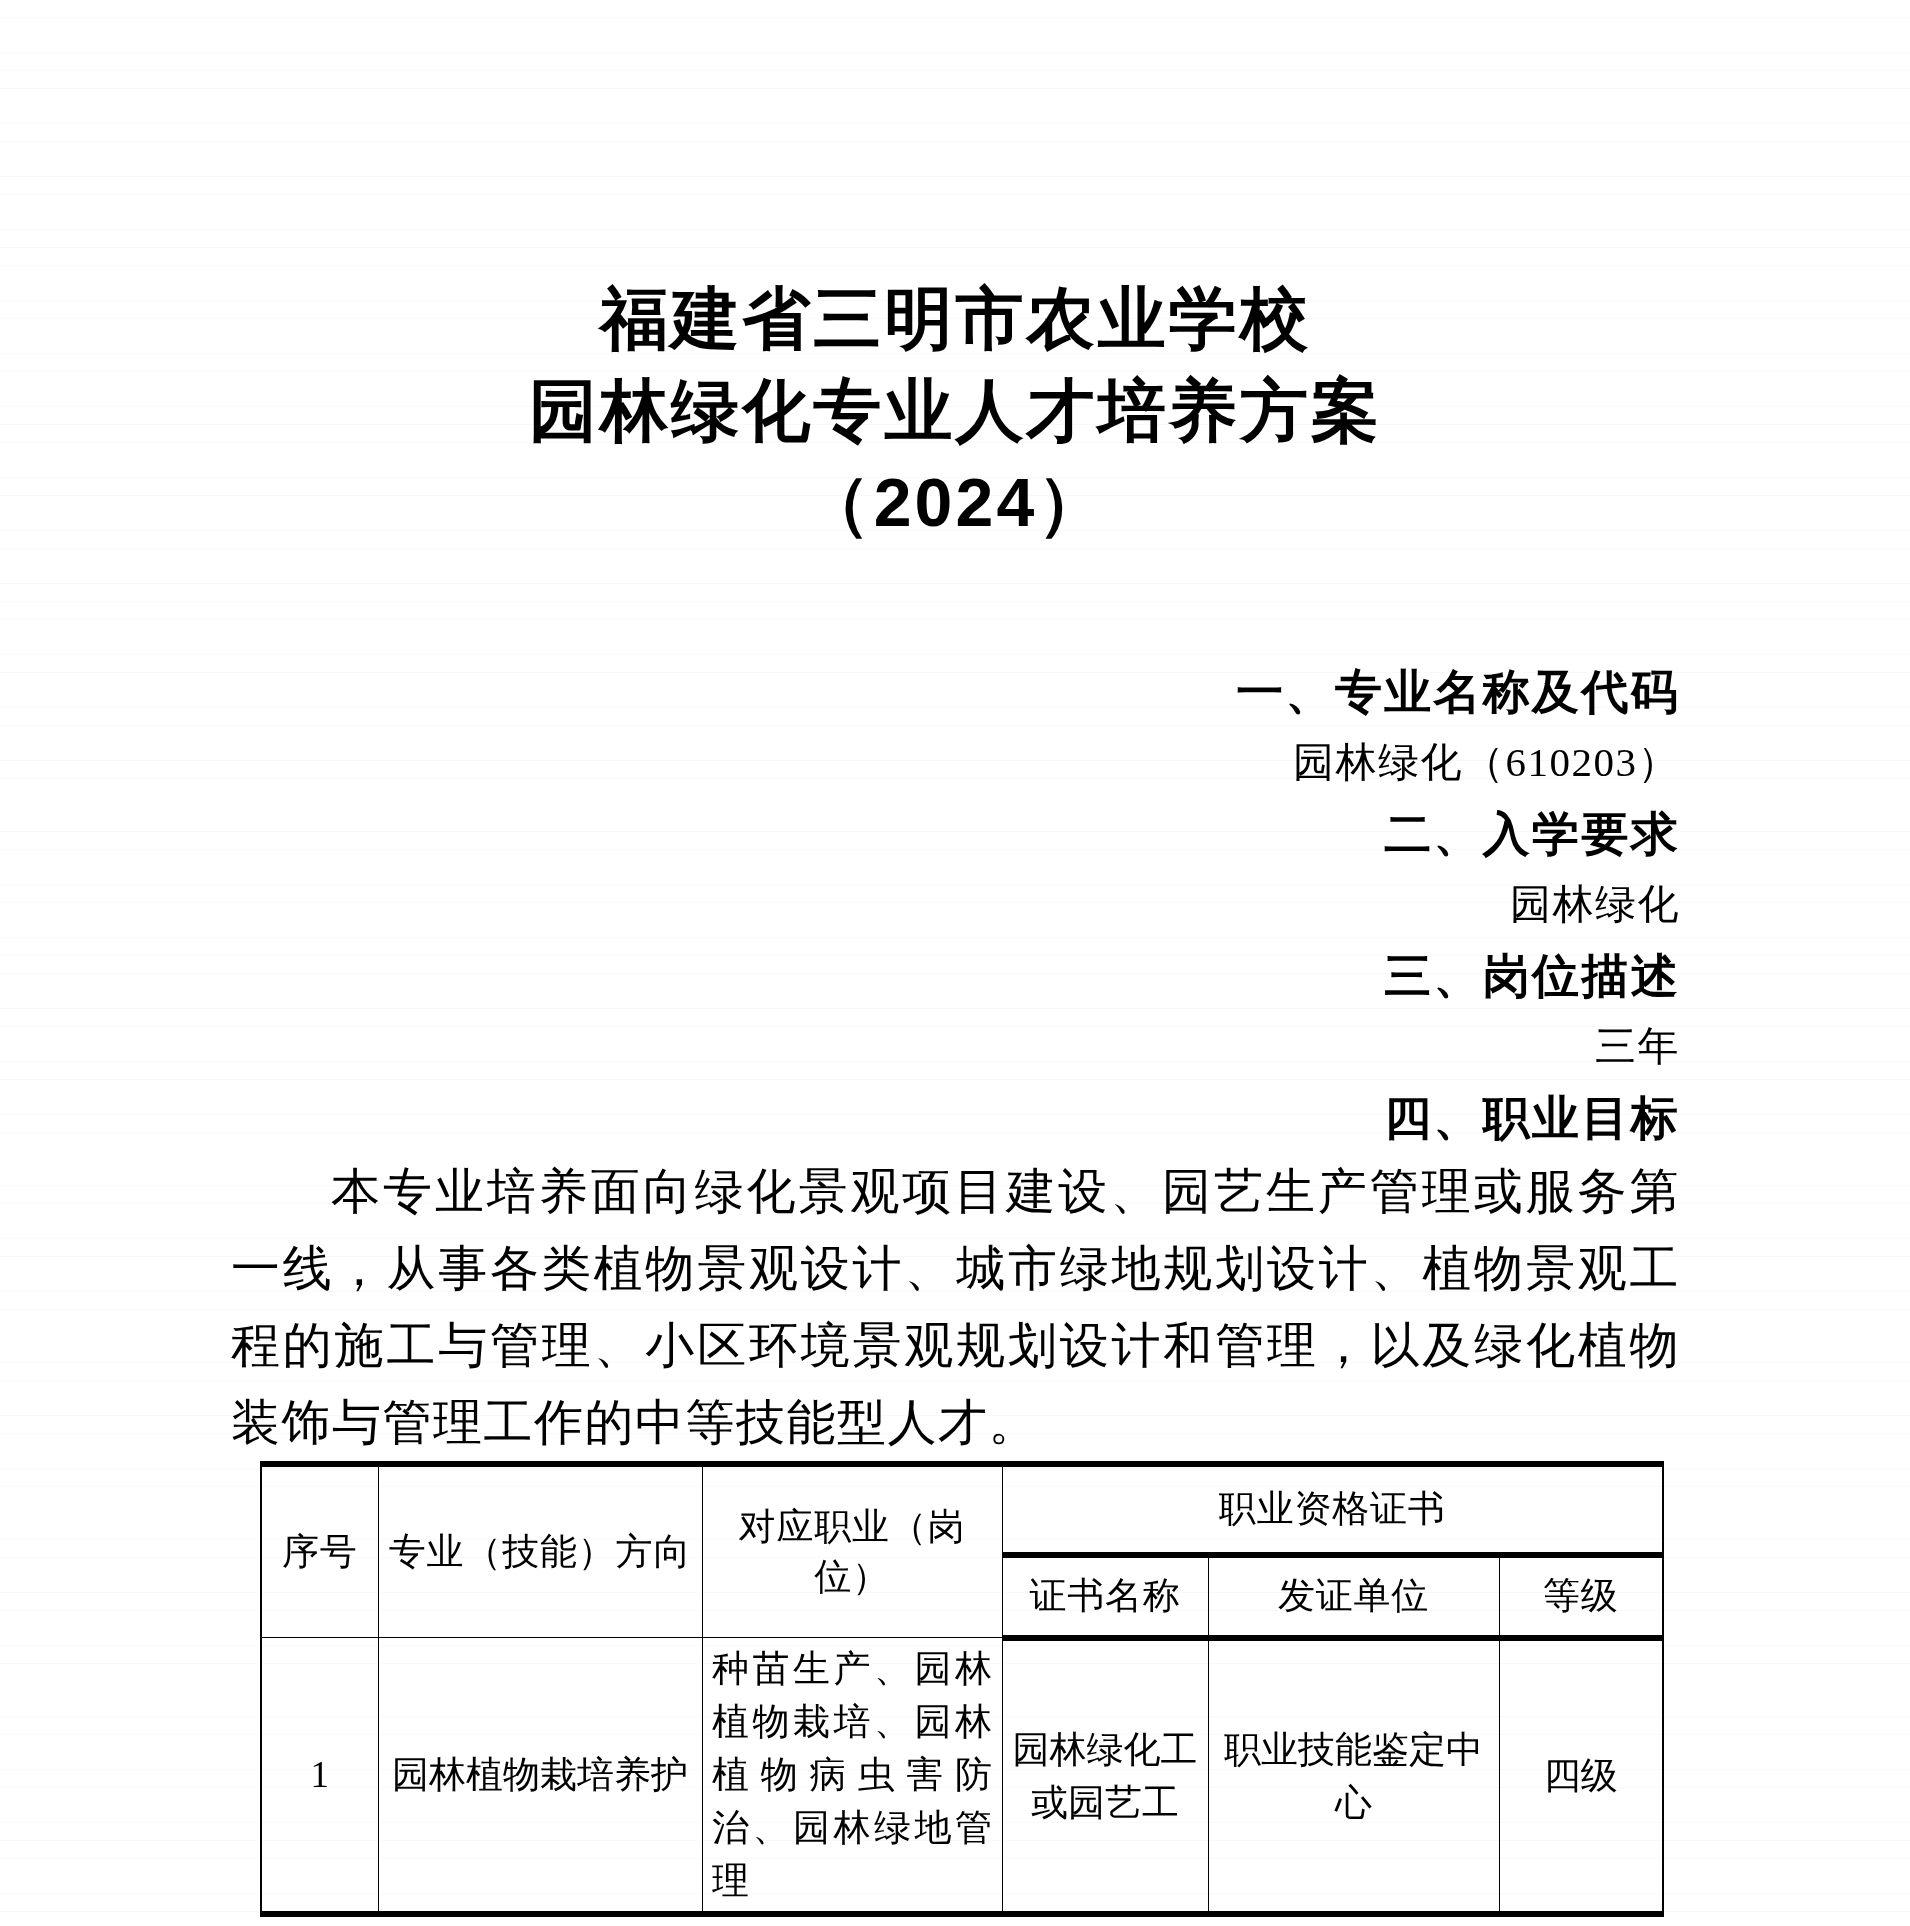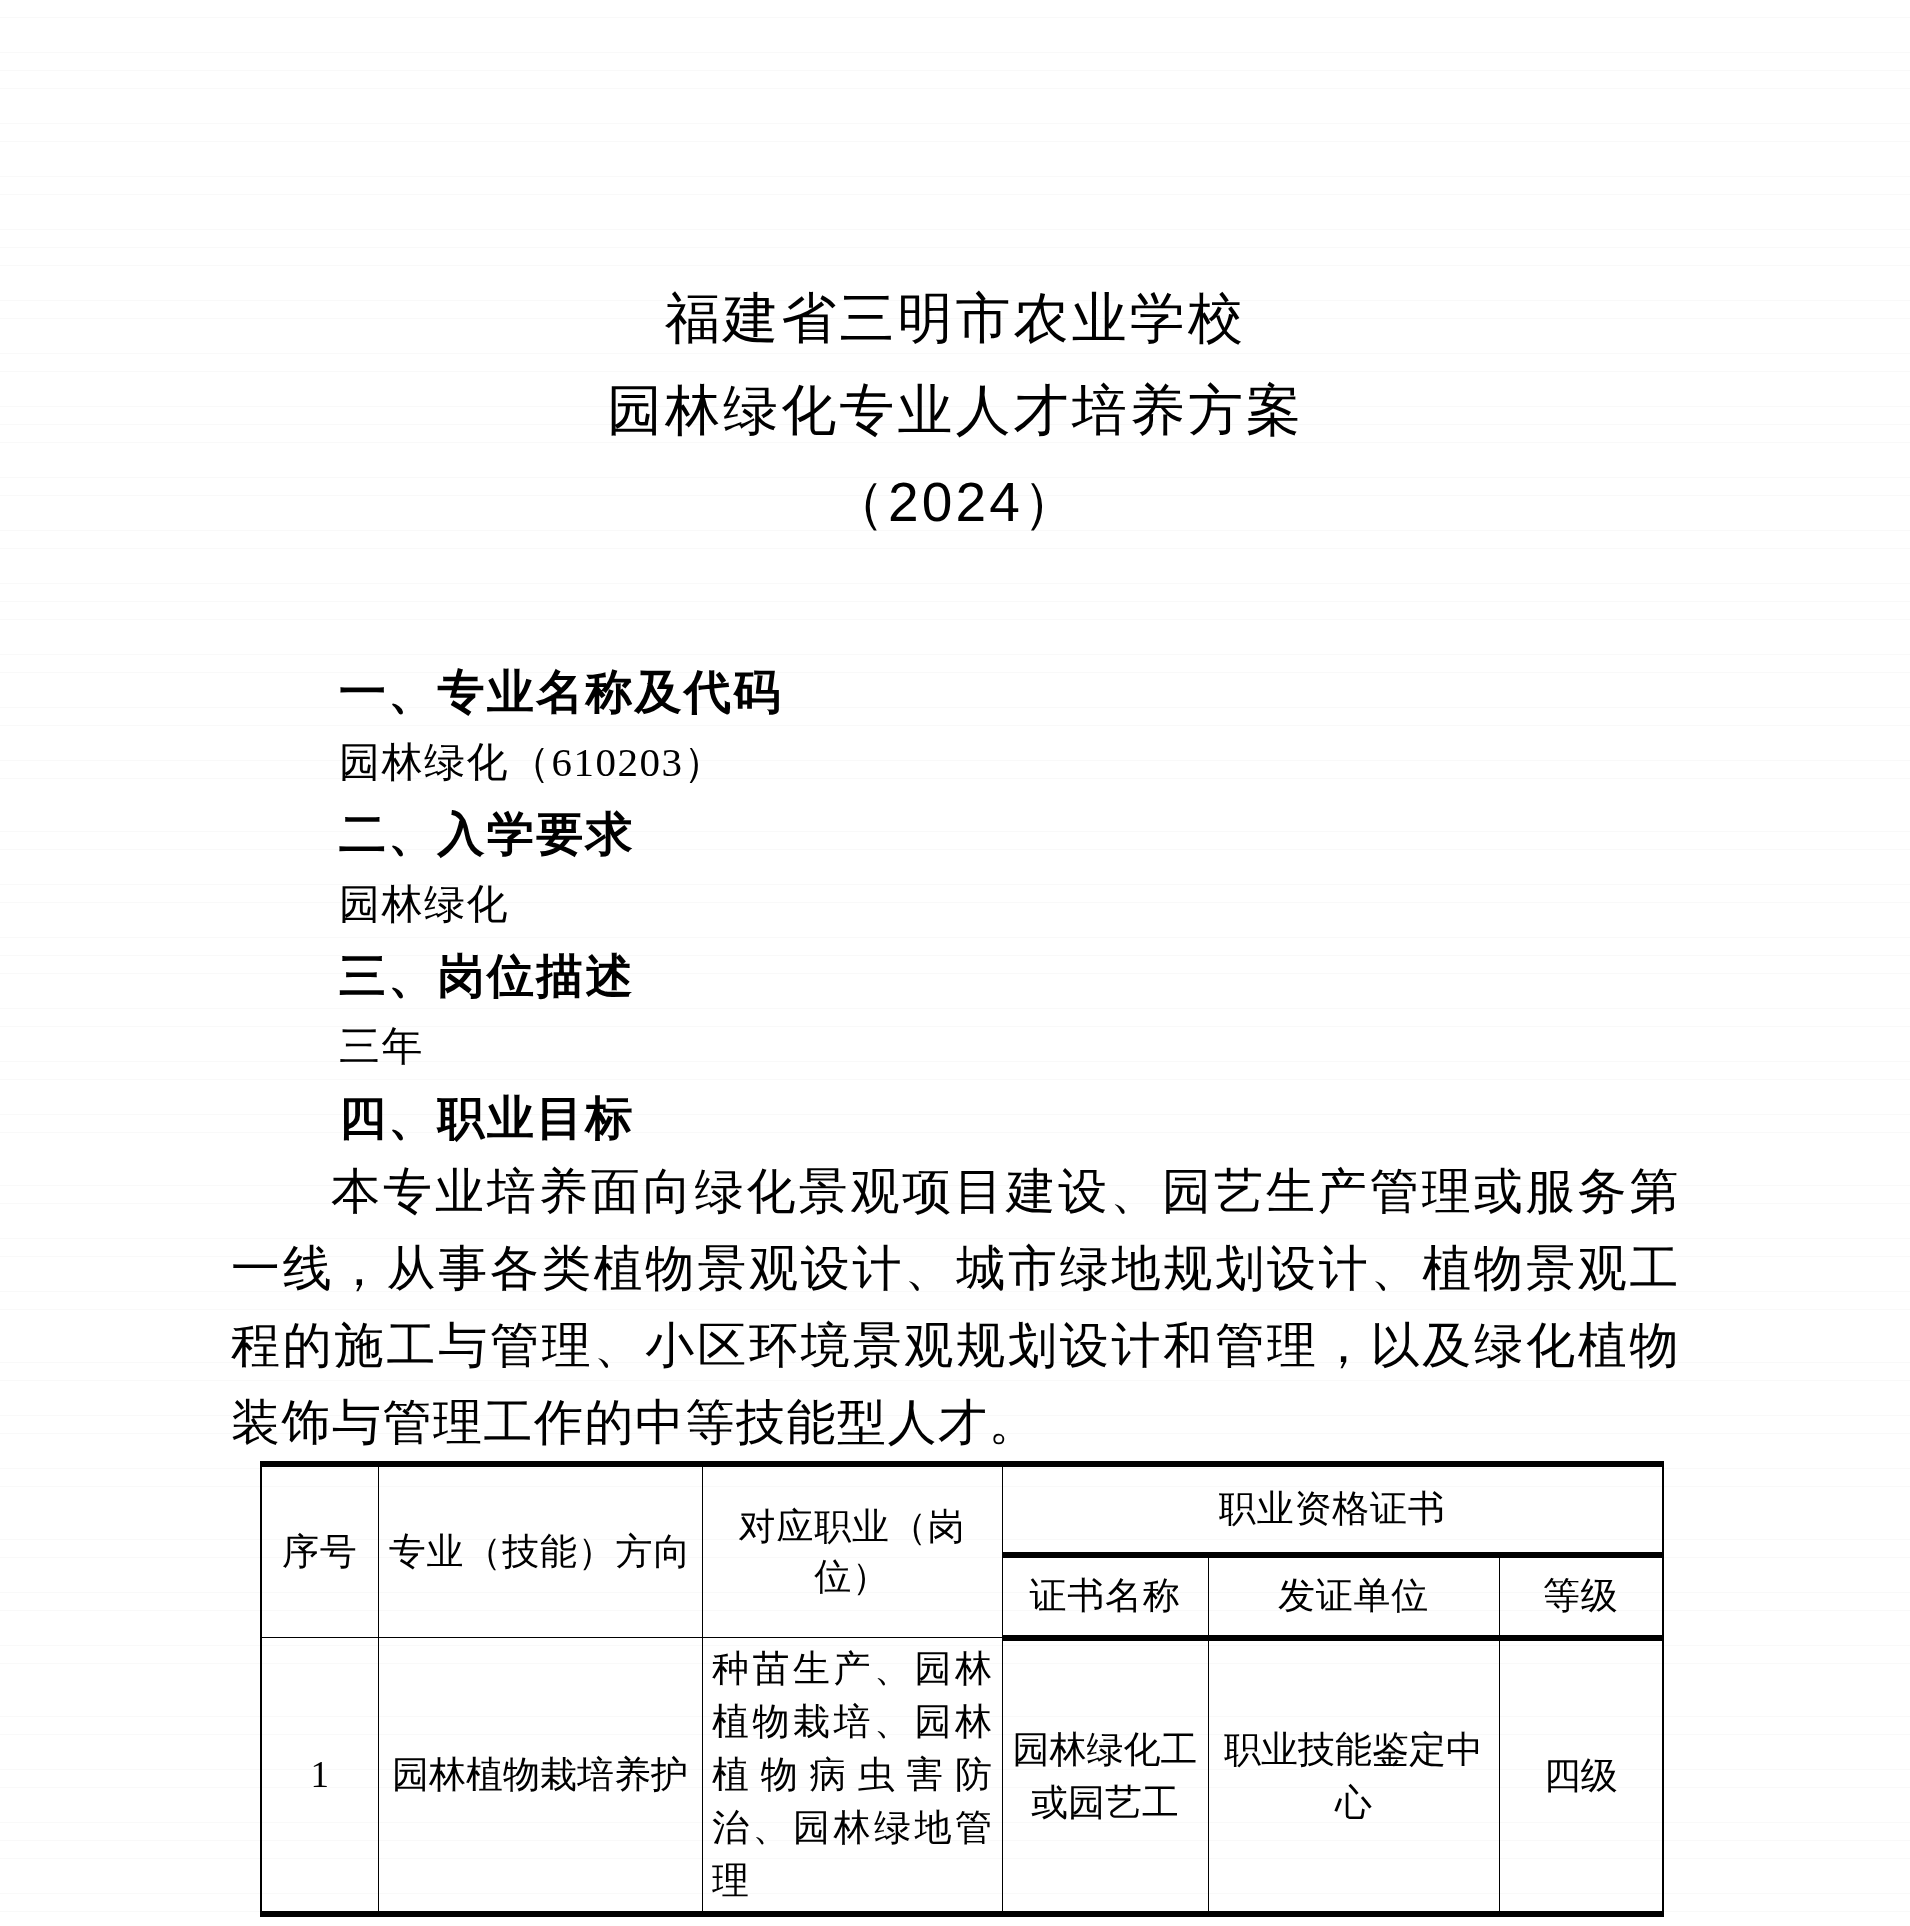--- a/index.html
+++ b/index.html
@@ -26,31 +26,32 @@
     background-image: repeating-linear-gradient(
       to bottom,
       transparent 0px, transparent 17px,
       rgba(0,0,0,0.025) 17px, rgba(0,0,0,0.025) 17.7px);
     pointer-events: none;
   }
   .title-block { margin-top: 272px; }
   .title-line {
     text-align: center;
     font-family: "Liberation Sans", sans-serif;
-    font-weight: normal;
-    font-size: 55px;
+    font-weight: bold;
+    font-size: 68px;
     line-height: 92px;
     letter-spacing: 3.1px;
     white-space: nowrap;
   }
   .sections { margin-top: 108px; }
   .sec-line {
     line-height: 71px;
     padding-left: 108px;
     white-space: nowrap;
+    text-align: right;
   }
   .sec-heading {
     font-family: "Liberation Sans", sans-serif;
     font-weight: bold;
     font-size: 47px;
     letter-spacing: 2.3px;
   }
   .sec-body {
     font-size: 41px;
     letter-spacing: 1.5px;

